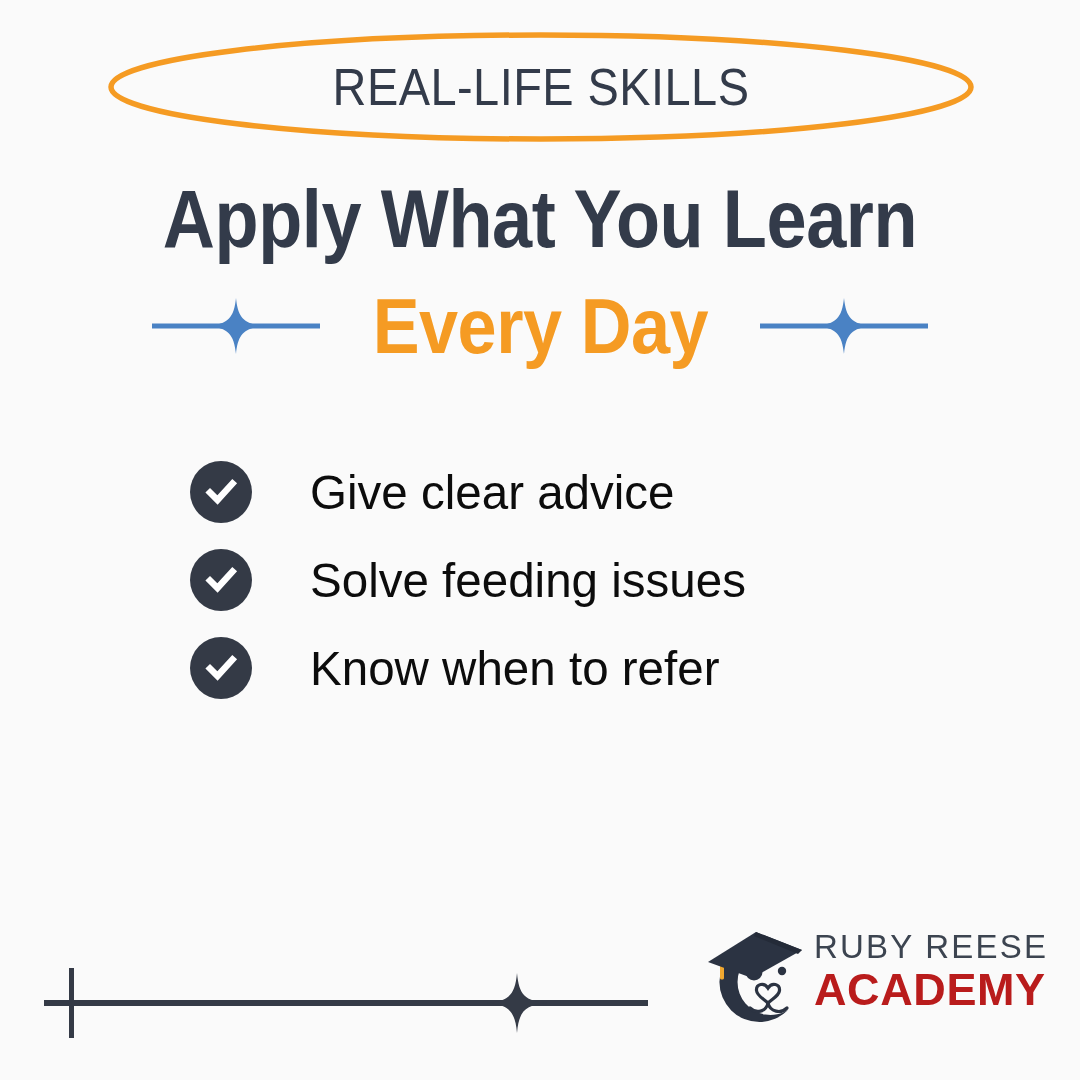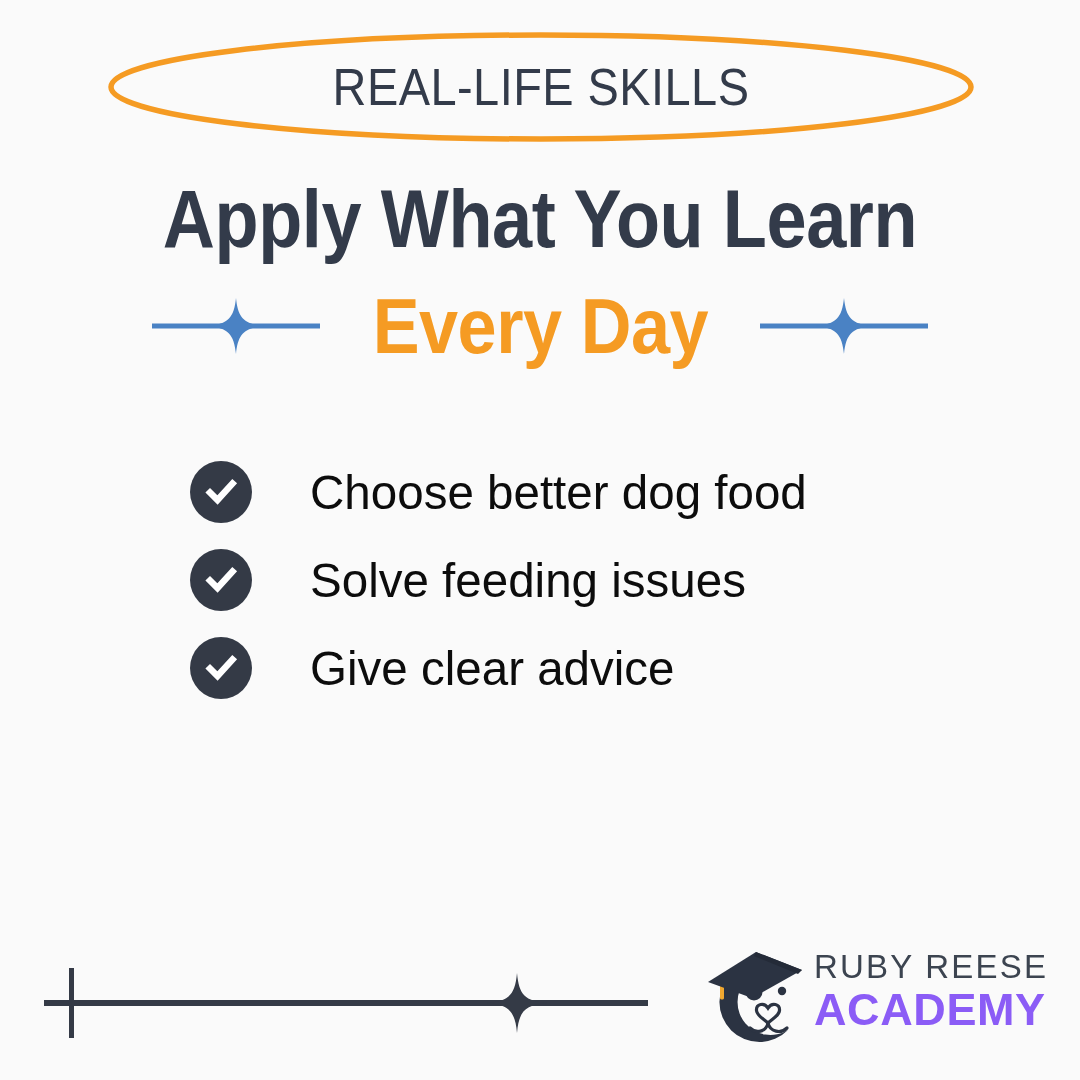--- a/index.html
+++ b/index.html
@@ -159,21 +159,21 @@
     left: 487px;
     top: 973px;
     width: 60px;
     height: 60px;
   }
 
   
   #logo {
     position: absolute;
     left: 702px;
-    top: 944px;
+    top: 924px;
     width: 330px;
     height: 104px;
   }
   #logo .mark {
     position: absolute;
     left: 0;
     top: 0;
   }
   #logo .wordmark {
     position: absolute;
@@ -185,21 +185,21 @@
     font-size: 33px;
     font-weight: 300;
     color: #3c4450;
     letter-spacing: 2.2px;
     line-height: 1.16;
     white-space: nowrap;
   }
   #logo .brand-bottom {
     font-size: 45px;
     font-weight: 700;
-    color: #8b5cf6;
+    color: #b91c1c;
     letter-spacing: 0.6px;
     line-height: 1.05;
     white-space: nowrap;
   }
 </style>
 </head>
 <body>
 
 <div id="badge">
   <svg class="ellipse-svg" width="866" height="110" viewBox="0 0 866 110">
@@ -225,48 +225,48 @@
     <div class="rule"></div>
     <svg class="spark" width="56" height="56" viewBox="0 0 56 56">
       <path d="M28 0 C30 20 36 26 56 28 C36 30 30 36 28 56 C26 36 20 30 0 28 C20 26 26 20 28 0 Z" fill="#4a82c4"></path>
     </svg>
   </div>
 
 </div>
 
 <div id="checklist">
 
+
   <div class="check-item">
     <span class="check-icon">
       <svg width="36" height="36" viewBox="0 0 36 36">
         <path d="M7 18.5 L14.5 26 L29.5 9.5" fill="none" stroke="#ffffff" stroke-width="6.5" stroke-linecap="square" stroke-linejoin="miter"></path>
       </svg>
     </span>
-    <span class="check-label">Choose better dog food</span>
+    <span class="check-label">Give clear advice</span>
   </div>
 
   <div class="check-item">
     <span class="check-icon">
       <svg width="36" height="36" viewBox="0 0 36 36">
         <path d="M7 18.5 L14.5 26 L29.5 9.5" fill="none" stroke="#ffffff" stroke-width="6.5" stroke-linecap="square" stroke-linejoin="miter"></path>
       </svg>
     </span>
     <span class="check-label">Solve feeding issues</span>
   </div>
 
+
   <div class="check-item">
     <span class="check-icon">
       <svg width="36" height="36" viewBox="0 0 36 36">
         <path d="M7 18.5 L14.5 26 L29.5 9.5" fill="none" stroke="#ffffff" stroke-width="6.5" stroke-linecap="square" stroke-linejoin="miter"></path>
       </svg>
     </span>
-    <span class="check-label">Give clear advice</span>
-  </div>
-
-
+    <span class="check-label">Know when to refer</span>
+  </div>
 
 </div>
 
 <div id="bottom-rule"></div>
 <div id="bottom-tick"></div>
 <svg id="bottom-spark" viewBox="0 0 60 60">
   <path d="M30 0 C32 22 38 28 60 30 C38 32 32 38 30 60 C28 38 22 32 0 30 C22 28 28 22 30 0 Z" fill="#343a46"></path>
 </svg>
 
 <div id="logo">

